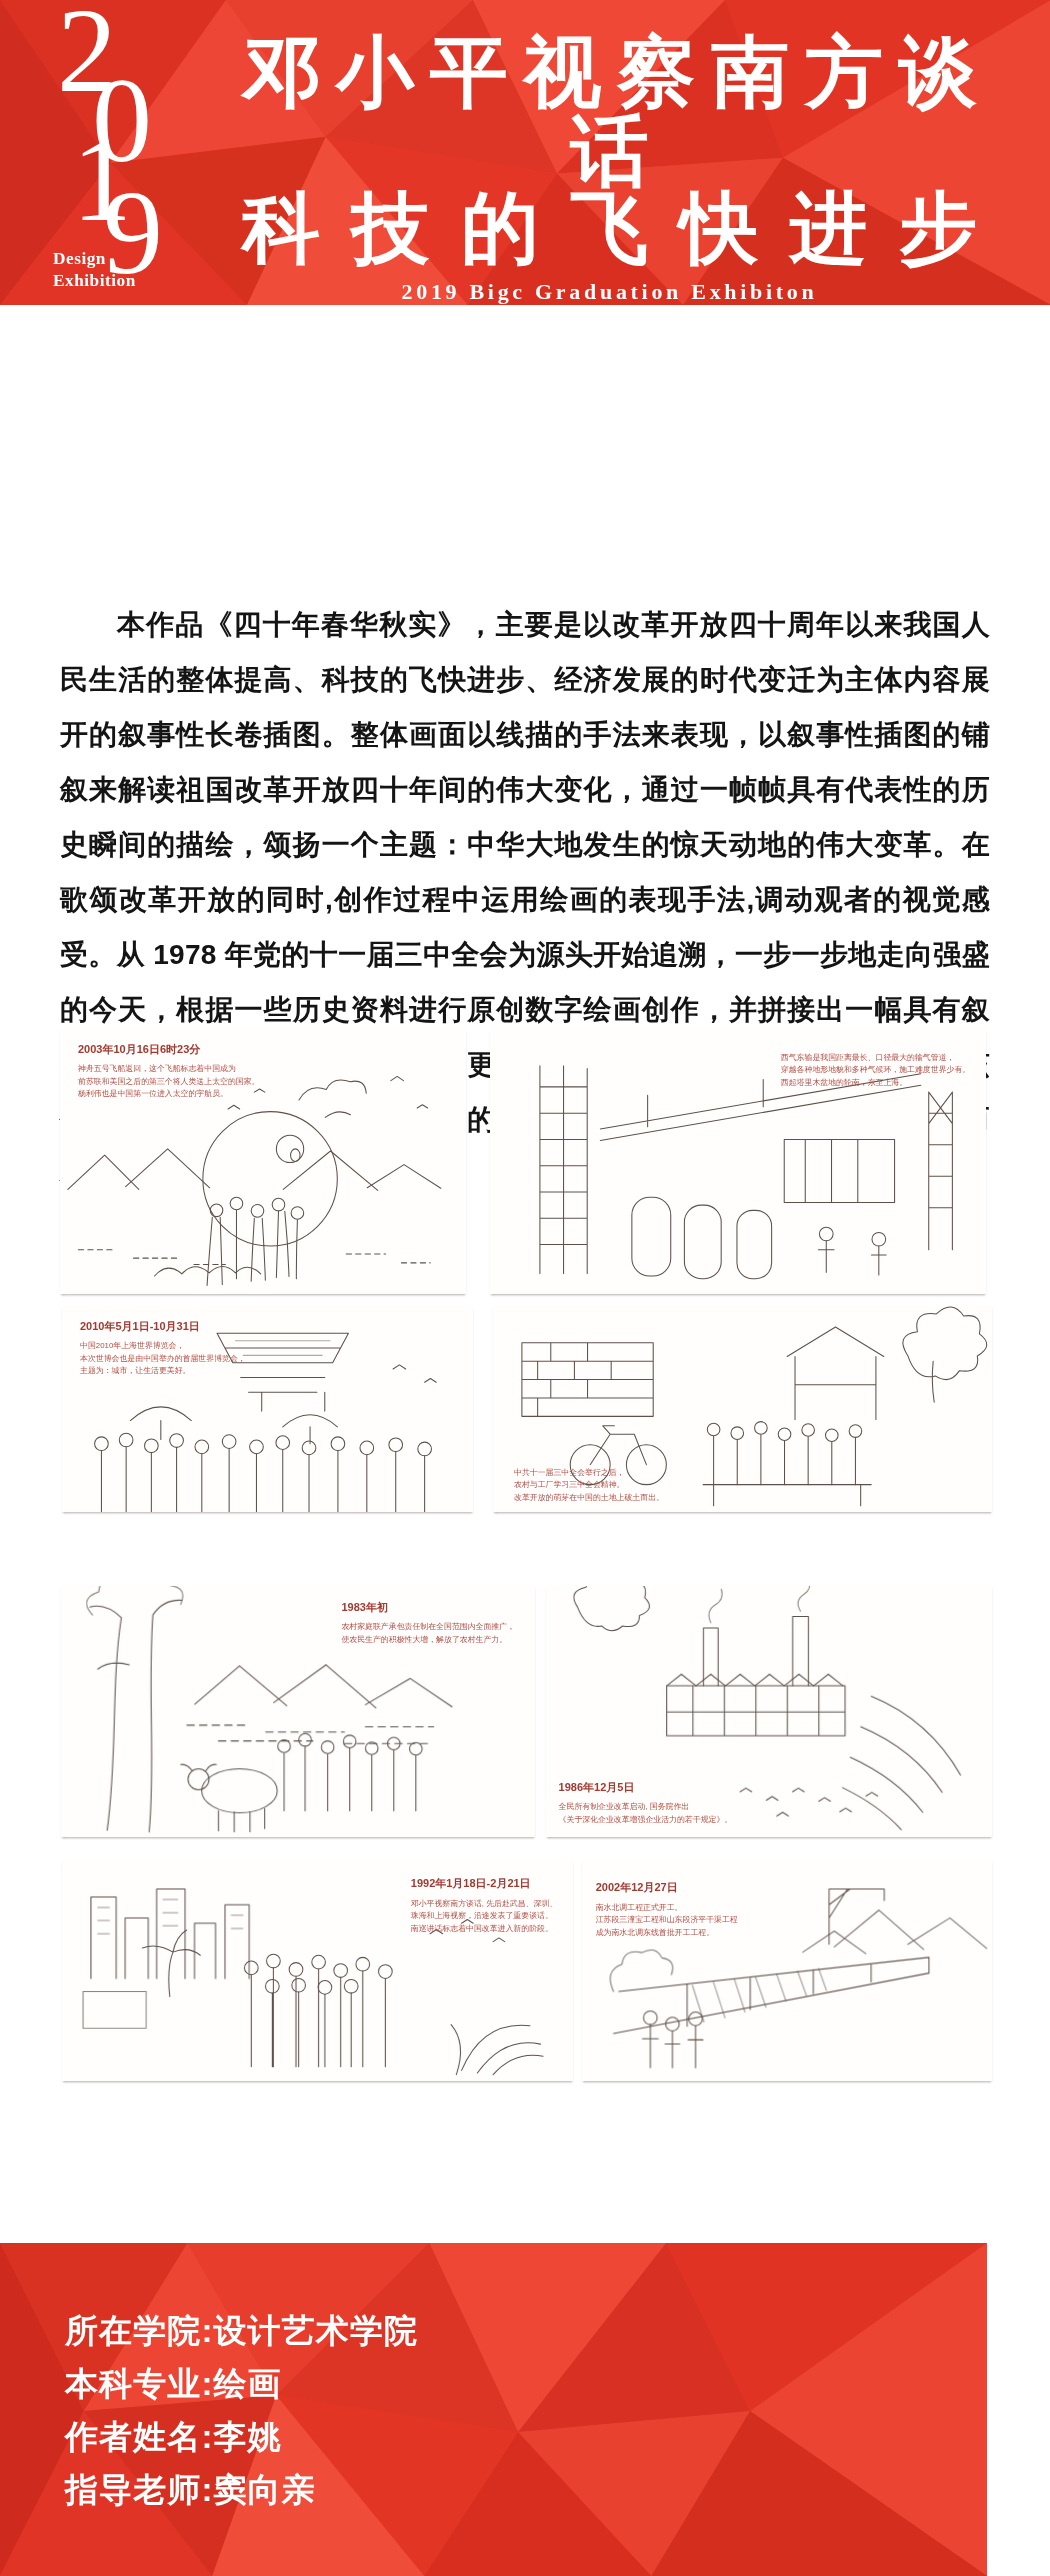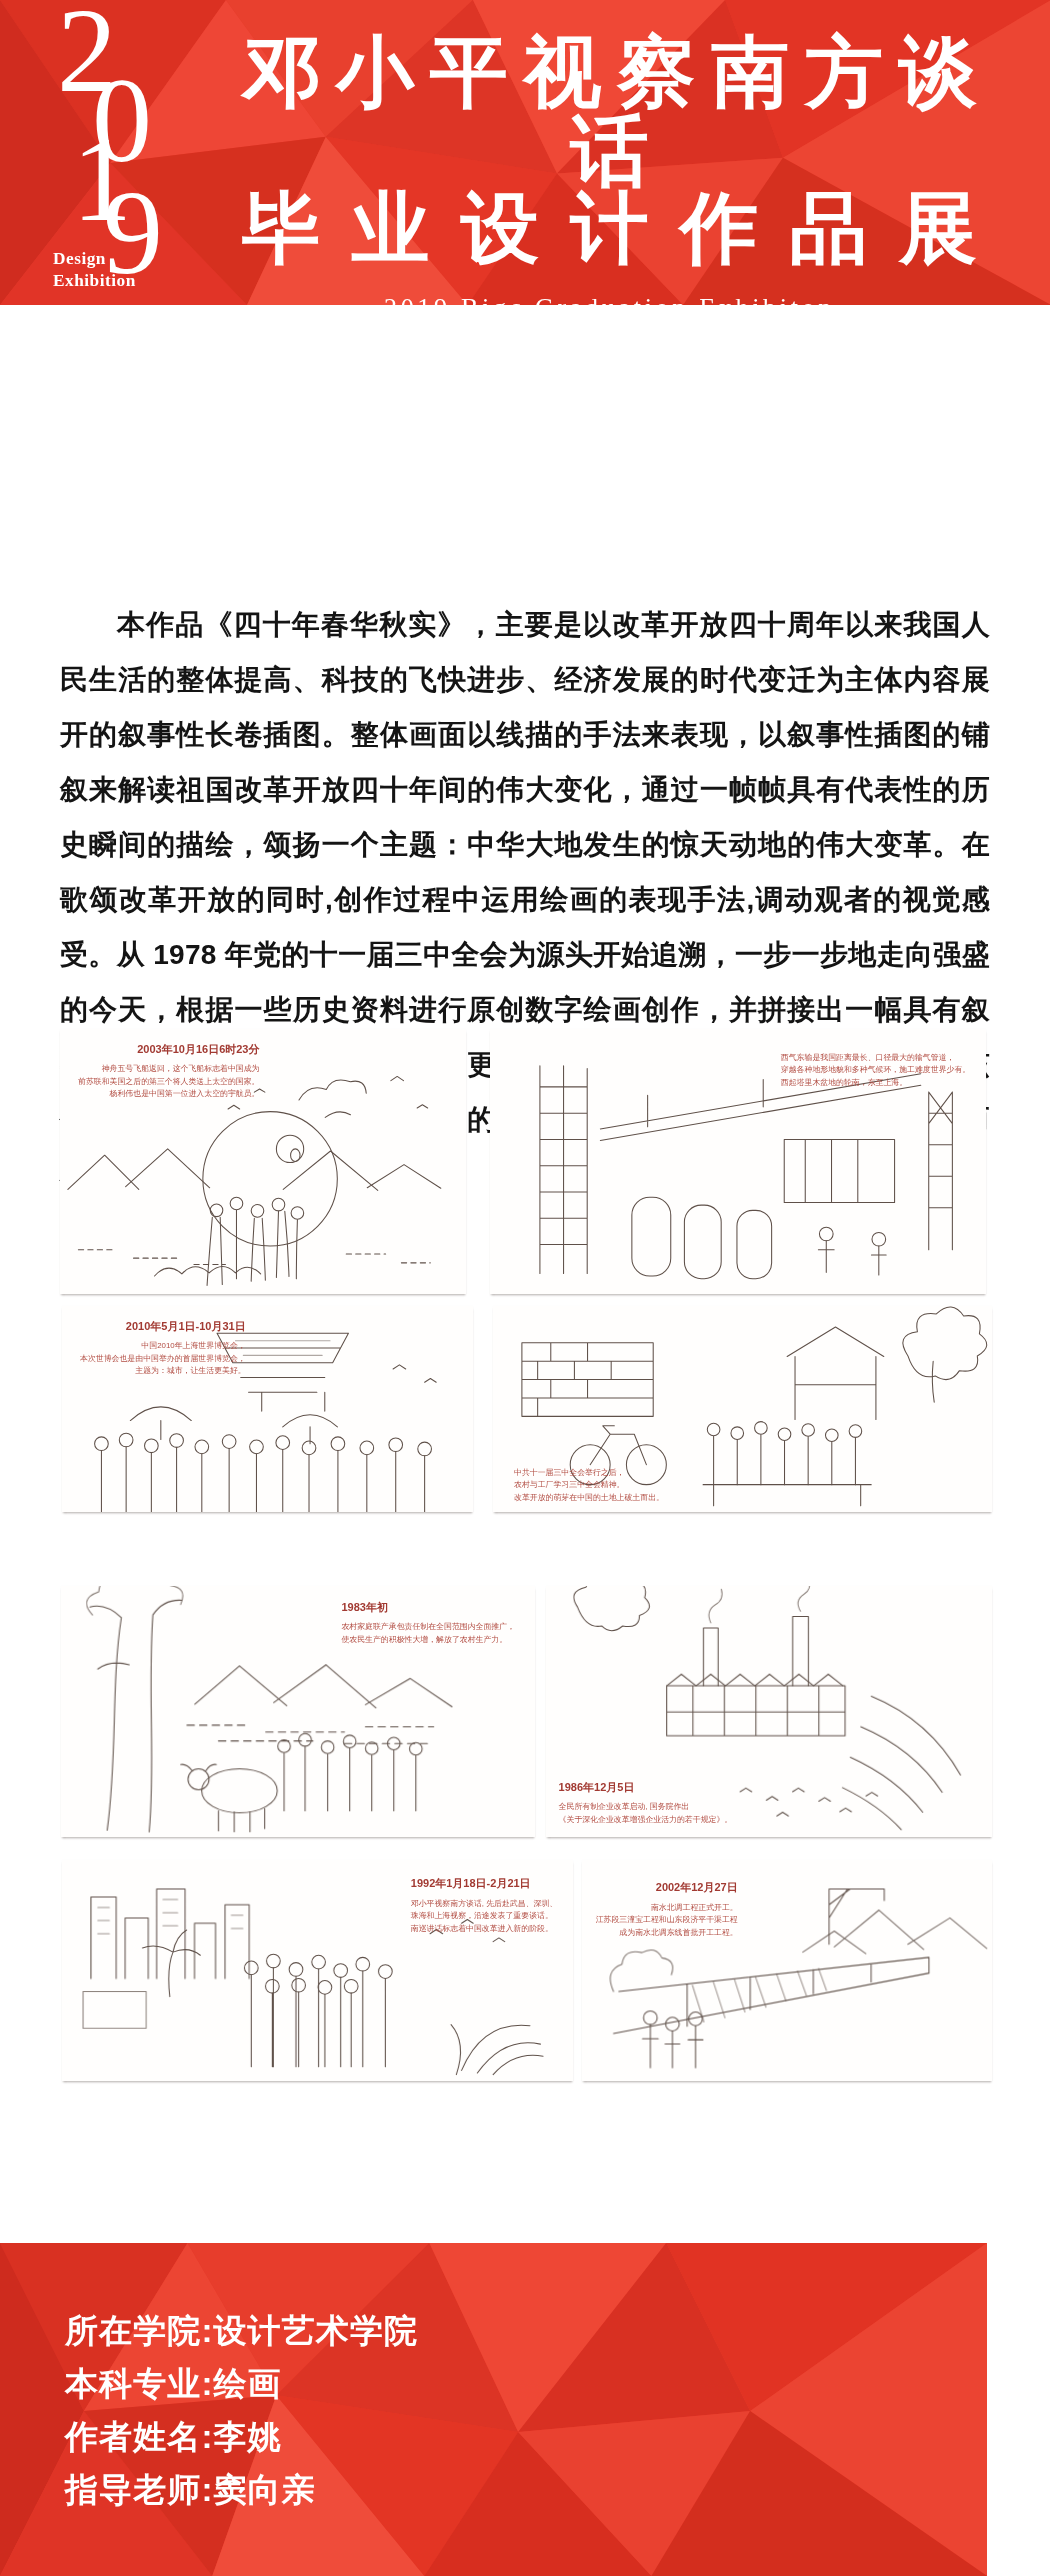--- a/index.html
+++ b/index.html
@@ -15,21 +15,21 @@
   .d2{left:57px;top:-9.5px;}
   .d0{left:92px;top:61px;}
   .d1{left:72px;top:120px;}
   .d9{left:103px;top:173px;}
   .design-label{position:absolute;left:53px;top:248px;font-size:17.3px;line-height:22px;
                 font-weight:700;letter-spacing:0.5px;}
   .head-titles{position:absolute;left:226px;top:33px;width:767px;color:#fff;text-align:center;
                font-family:"Liberation Serif",serif;}
   .ht1{font-size:78px;line-height:79px;font-weight:700;letter-spacing:15.8px;margin-right:-15.8px;}
   .ht2{font-size:78px;line-height:79px;font-weight:700;letter-spacing:31.5px;margin-right:-31.5px;margin-top:-2.1px;}
-  .ht3{font-size:26px;line-height:31.5px;font-weight:400;letter-spacing:3.7px;margin-top:24px;}
+  .ht3{font-size:22px;line-height:31.5px;font-weight:700;letter-spacing:3.7px;margin-top:8px;}
 
   
   .work-title{position:absolute;left:0;top:351px;width:1051px;margin:0;text-align:center;
               font-size:48px;line-height:53px;font-weight:900;color:#0d0d0d;letter-spacing:2.1px;}
   .work-desc{position:absolute;left:60px;top:597px;width:930px;margin:0;
              font-size:28px;line-height:55px;font-weight:600;color:#141414;
              text-align:justify;text-indent:57px;letter-spacing:0.3px;}
 
   
   .panel{position:absolute;background:#fffefd;
@@ -40,21 +40,21 @@
   .p3{left:62px;top:1306px;width:411px;height:206px;}
   .p4{left:493px;top:1306px;width:499px;height:206px;}
   .p5{left:61px;top:1586px;width:474px;height:251px;}
   .p6{left:546px;top:1586px;width:446px;height:251px;}
   .p7{left:62px;top:1860px;width:511px;height:221px;}
   .p8{left:582px;top:1860px;width:410px;height:221px;}
 
   .cap{position:absolute;z-index:2;}
   .cap-date{font-size:11px;line-height:13.7px;font-weight:700;color:#a23a32;margin-bottom:6.8px;}
   .cap-text{font-size:7.9px;line-height:12.6px;font-weight:500;color:#b24c42;white-space:pre-line;}
-  .cap.tl{left:18px;top:13.7px;text-align:right;}
+  .cap.tl{left:18px;top:13.7px;text-align:left;}
   .cap.tr{right:15.8px;top:15.8px;}
   .cap.bl{left:14.7px;bottom:8.4px;text-align:left;}
   .p5 .cap.tr{right:20px;top:14.7px;}
   .p7 .cap.tr{right:15.8px;top:17px;}
   .p8 .cap.tl{left:13.7px;top:21px;}
   .p4 .cap.bl{left:21px;bottom:7.4px;}
   .p6 .cap.bl{left:12.6px;bottom:10.5px;}
 
   
   .footer{position:absolute;left:0;top:2243px;width:987px;height:333px;}
@@ -94,21 +94,21 @@
       <span class="year-digit d1">1</span>
       <span class="year-digit d9">9</span>
       <div class="design-label">
         <div>Design</div>
         <div>Exhibition</div>
       </div>
     </div>
 
     <div class="head-titles">
       <div class="ht1">邓小平视察南方谈话</div>
-      <div class="ht2">毕业设计作品展</div>
+      <div class="ht2">科技的飞快进步</div>
       <div class="ht3">2019 Bigc Graduation Exhibiton</div>
     </div>
   </header>
 
   <p class="work-desc">本作品《四十年春华秋实》，主要是以改革开放四十周年以来我国人民生活的整体提高、科技的飞快进步、经济发展的时代变迁为主体内容展开的叙事性长卷插图。整体画面以线描的手法来表现，以叙事性插图的铺叙来解读祖国改革开放四十年间的伟大变化，通过一帧帧具有代表性的历史瞬间的描绘，颂扬一个主题：中华大地发生的惊天动地的伟大变革。在歌颂改革开放的同时,创作过程中运用绘画的表现手法,调动观者的视觉感受。从 1978 年党的十一届三中全会为源头开始追溯，一步一步地走向强盛的今天，根据一些历史资料进行原创数字绘画创作，并拼接出一幅具有叙事性的线描长卷，用艺术的手法更好的展示出我国的变化与发展。通过该作品使大众对中国改革开放以来的变化有一个更清晰的认识和了解，从而树立更强的民族自信心。</p>
 
   <section class="panel p1">
     <svg viewBox="0 0 773 504" aria-hidden="true">
       <g class="sketch">
         <path d="M15,305 L85,240 L150,305 M125,300 L205,228 L285,302 M425,305 L515,232 L605,307 M585,302 L655,258 L725,303"></path>

